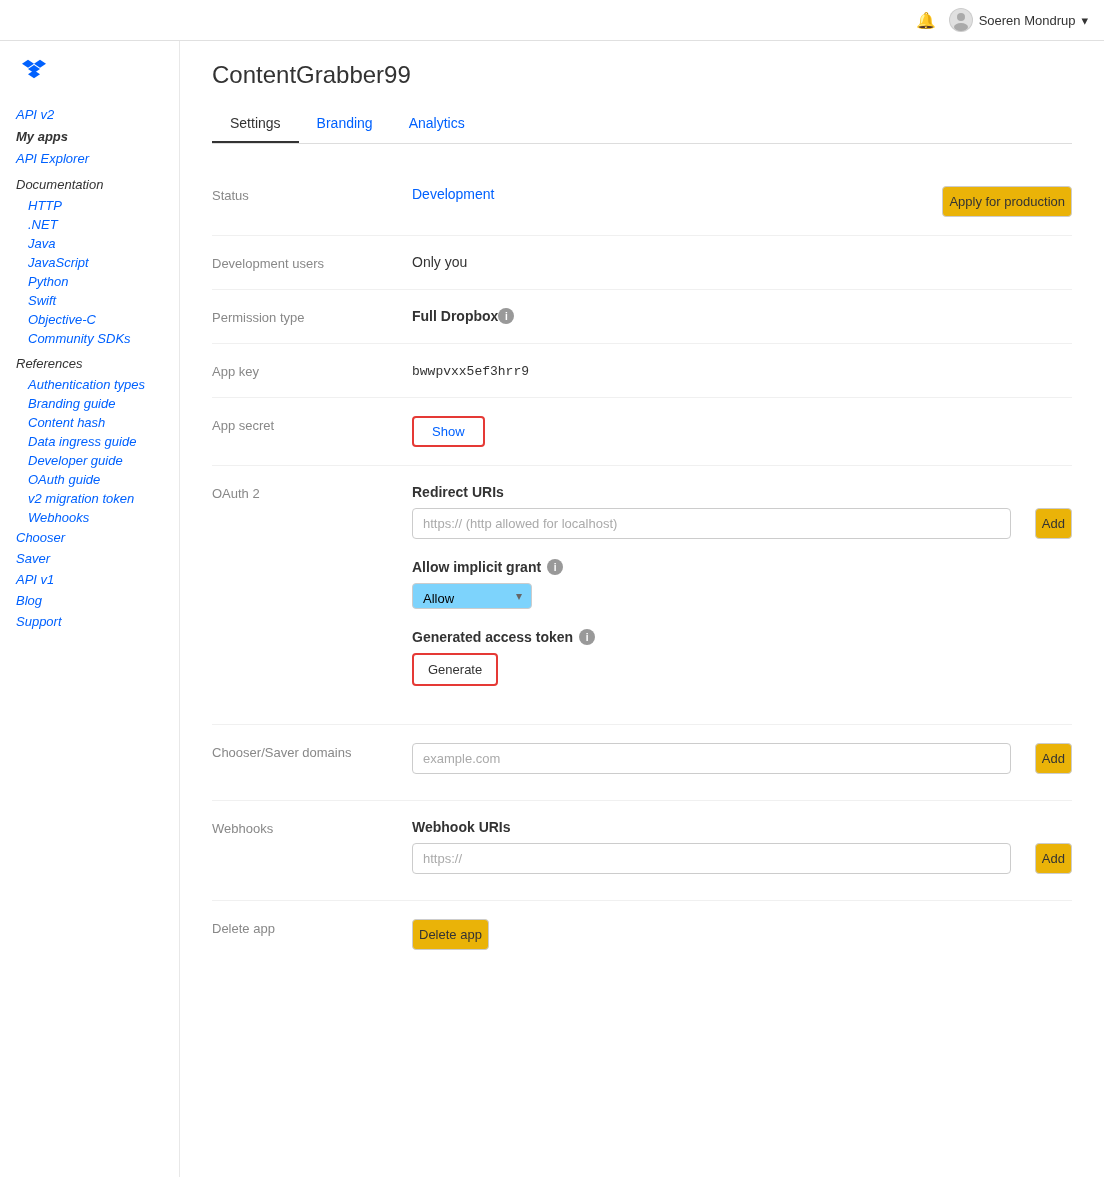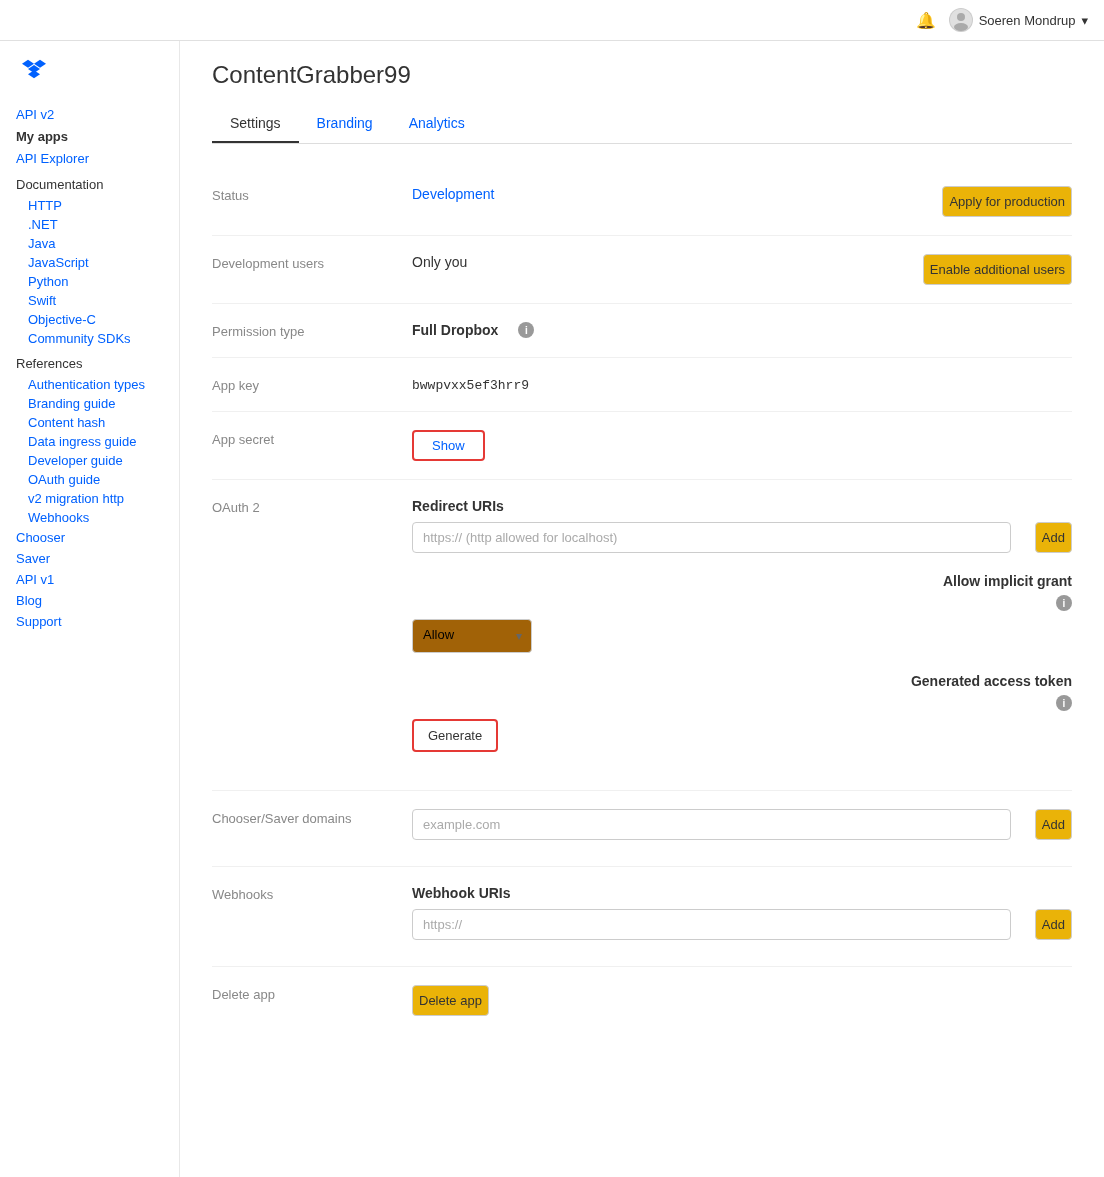--- a/index.html
+++ b/index.html
@@ -8,21 +8,21 @@
     
     .topbar { display: flex; justify-content: flex-end; align-items: center; padding: 8px 16px; border-bottom: 1px solid #e0e0e0; background: #fff; }
     .topbar-user { display: flex; align-items: center; gap: 6px; color: #333; font-size: 13px; cursor: pointer; }
     .topbar-bell { margin-right: 12px; font-size: 16px; color: #666; cursor: pointer; }
     .topbar-avatar { width: 24px; height: 24px; border-radius: 50%; background: #ccc; display: flex; align-items: center; justify-content: center; font-size: 11px; }
 
     
     .layout { display: flex; flex: 1; }
 
     
-    .sidebar { width: 180px; min-width: 180px; padding: 16px 16px; border-right: 1px solid #e8e8e8; background: #fff; }
+    .sidebar { width: 180px; min-width: 180px; padding: 16px 16px; border-right: 1px solid #e8e8e8; background: #fff; font-style: italic; }
     .sidebar-logo { margin-bottom: 20px; }
     .sidebar-logo svg { width: 36px; height: 24px; }
     .sidebar-link { display: block; color: #0061fe; font-size: 13px; padding: 3px 0 3px 0; text-decoration: none; cursor: pointer; }
     .sidebar-label { display: block; font-size: 13px; color: #333; font-weight: 700; padding: 4px 0; }
     .sidebar-group-title { display: block; font-size: 13px; color: #333; padding: 8px 0 4px 0; }
     .sidebar-sub { padding-left: 12px; }
     .sidebar-sub .sidebar-link { padding: 2px 0; }
 
     
     .main { flex: 1; padding: 0 32px 32px 32px; overflow-y: auto; }
@@ -48,35 +48,35 @@
     .btn { padding: 7px 6px; border: 1px solid #ccc; background: #eab308; border-radius: 4px; font-size: 13px; cursor: pointer; color: #333; }
     .btn-red-outline { border: 2px solid #e53935; }
     .btn-generate { border: 2px solid #e53935; padding: 7px 14px; background: #fff; border-radius: 4px; font-size: 13px; cursor: pointer; color: #333; }
 
     
     .app-key-val { font-family: Liberation Mono, monospace; font-size: 13px; }
 
     
     .show-btn { border: 2px solid #e53935; background: #fff; padding: 6px 18px; border-radius: 4px; font-size: 13px; color: #0061fe; cursor: pointer; }
     .oauth-label { font-weight: 700; font-size: 14px; margin-bottom: 8px; }
-    .oauth-sublabel { display: flex; align-items: flex-end; gap: 6px; font-weight: 700; font-size: 14px; margin-bottom: 8px; flex-direction: column; }
+    .oauth-sublabel { display: flex; align-items: flex-start; gap: 6px; font-weight: 700; font-size: 14px; margin-bottom: 8px; }
     .info-icon { display: inline-flex; align-items: center; justify-content: center; width: 16px; height: 16px; border-radius: 50%; background: #999; color: #fff; font-size: 10px; cursor: pointer; flex-shrink: 0; }
 
     
     .input-add-row { display: flex; gap: 24px; margin-bottom: 8px; }
     .input-add-row input { flex: 1; padding: 7px 10px; border: 1px solid #ccc; border-radius: 4px; font-size: 13px; color: #999; }
     .input-add-row input::placeholder { color: #aaa; }
 
     
     .select-wrap { position: relative; display: inline-block; }
-    .select-wrap select { appearance: none; padding: 7px 32px 10px 10px; border: 1px solid #ccc; border-radius: 4px; font-size: 13px; background: #a16207; cursor: pointer; min-width: 120px; }
+    .select-wrap select { appearance: none; padding: 7px 32px 2px 10px; border: 1px solid #ccc; border-radius: 4px; font-size: 13px; background: #7dd3fc; cursor: pointer; min-width: 120px; }
     .select-arrow { position: absolute; right: 10px; top: 50%; transform: translateY(-50%); pointer-events: none; color: #666; font-size: 12px; }
 
     
-    .perm-label { font-weight: bold; font-size: 14px; display: flex; gap: 20px; }
+    .perm-label { font-weight: bold; font-size: 14px; display: flex; gap: 0; }
 
     
     .helper-text { font-size: 12px; color: #666; margin-top: 6px; }
     .helper-link { color: #0061fe; text-decoration: none; cursor: pointer; }
 
     
     .section-block { margin-bottom: 20px; }
   </style>
 </head>
 <body>
@@ -161,21 +161,21 @@
         <div class="sidebar-sub">
           <a class="sidebar-link">Data ingress guide</a>
         </div>
         <div class="sidebar-sub">
           <a class="sidebar-link">Developer guide</a>
         </div>
         <div class="sidebar-sub">
           <a class="sidebar-link">OAuth guide</a>
         </div>
         <div class="sidebar-sub">
-          <a class="sidebar-link">v2 migration http</a>
+          <a class="sidebar-link">v2 migration token</a>
         </div>
         <div class="sidebar-sub">
           <a class="sidebar-link">Webhooks</a>
         </div>
         <div>
           <a class="sidebar-link">Chooser</a>
         </div>
         <div>
           <a class="sidebar-link">Saver</a>
         </div>
@@ -207,23 +207,20 @@
       </div>
       <div class="row-action">
         <button class="btn">Apply for production</button>
       </div>
     </div>
 
     <div class="settings-row">
       <div class="row-label">Development users</div>
       <div class="row-content">
         <span>Only you</span>
-      </div>
-      <div class="row-action">
-        <button class="btn">Enable additional users</button>
       </div>
     </div>
 
     <div class="settings-row">
       <div class="row-label">Permission type</div>
       <div class="row-content">
         <span class="perm-label">
           <span>Full Dropbox</span>
           <span class="info-icon">i</span>
         </span>

